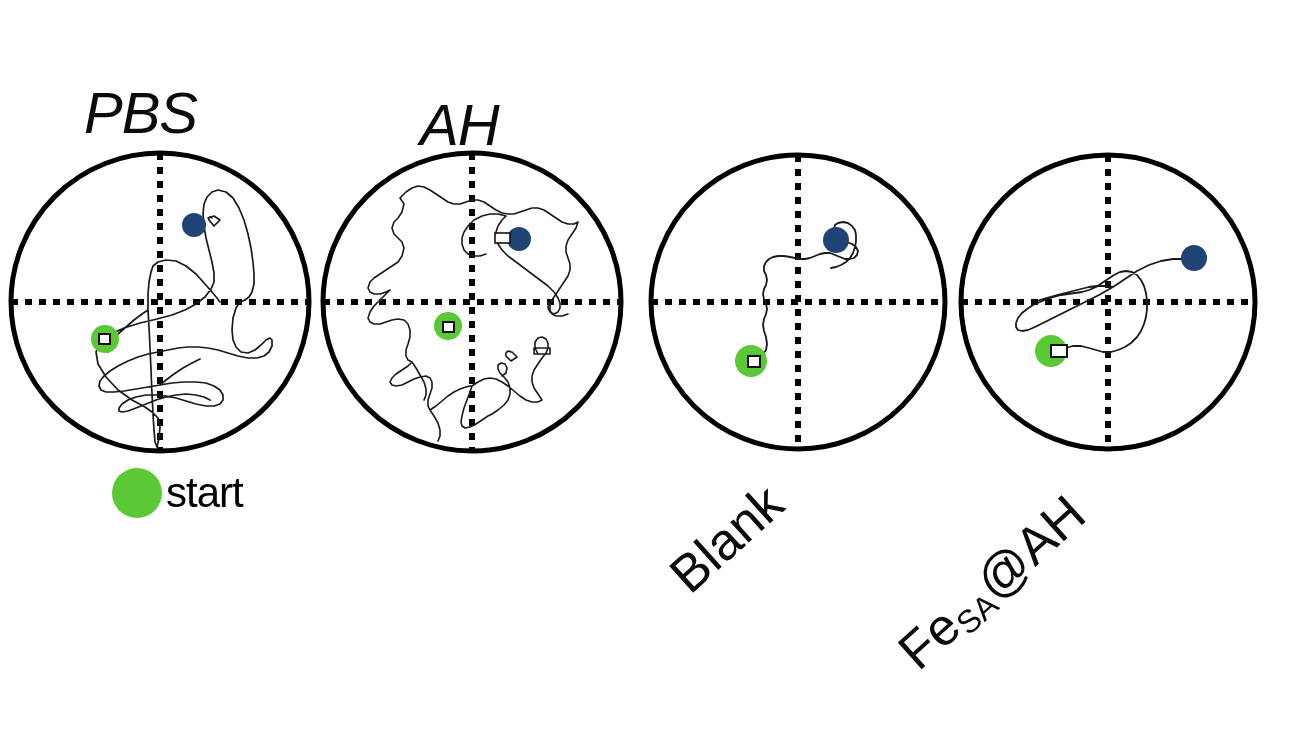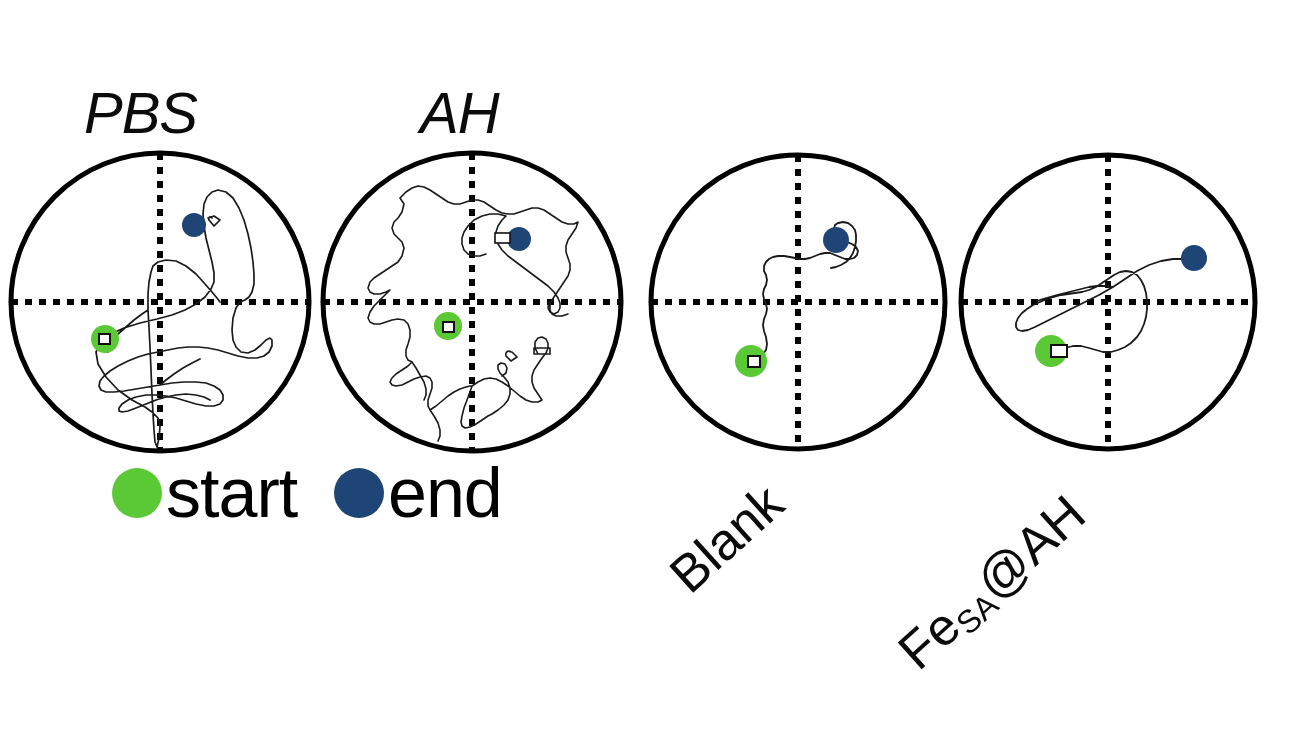--- a/index.html
+++ b/index.html
@@ -17,33 +17,33 @@
   }
   .rot-label{
     position:absolute;font-size:52px;line-height:1;font-weight:400;
     color:#0b0b0b;white-space:nowrap;transform-origin:0 50%;
   }
   .rot-label .sub{font-size:0.62em;vertical-align:-0.22em;letter-spacing:0px;}
   .legend{position:absolute;left:112px;top:458px;width:440px;height:70px;}
   .legend-item{position:absolute;top:0;height:70px;display:flex;align-items:center;}
   .legend-dot{border-radius:50%;display:block;}
   .legend-text{
-    font-size:70px;line-height:1;margin-left:4px;color:#000;
+    font-size:42px;line-height:1;margin-left:4px;color:#000;
     letter-spacing:-1px;
   }
   svg{display:block;overflow:visible;}
 </style>
 </head>
 <body>
 
 <div id="figure">
 
   <div class="arena-title" style="left:84px;top:84px;">PBS</div>
 
-  <div class="arena-title" style="left:420px;top:84px;">AH</div>
+  <div class="arena-title" style="left:420px;top:96px;">AH</div>
 
   <div class="arena" style="left:0px;top:142px;">
     <svg width="330" height="320" viewBox="0 0 330 320">
       <circle cx="160" cy="160" r="149" fill="#ffffff" stroke="#000000" stroke-width="5"></circle>
       <line x1="160" y1="11" x2="160" y2="309" stroke="#000000" stroke-width="6" stroke-dasharray="7 7" stroke-linecap="butt"></line>
       <line x1="11" y1="160" x2="309" y2="160" stroke="#000000" stroke-width="6" stroke-dasharray="7 7" stroke-linecap="butt"></line>
       <path fill="none" stroke="#1a1a1a" stroke-width="1.7" stroke-linejoin="round" stroke-linecap="round" d="M103,198 C100,197 99,200 102,203 L108,210 L115,203 L108,199 L100,202
                L96,210 L98,222 L106,235 L118,248 L132,258 L145,265 L152,270
                L158,276 L160,285 L159,296 L157,305
                M157,305 L155,300 L154,288 L153,272 L152,252 L151,228 L150,205
@@ -167,23 +167,19 @@
       <rect x="96" y="198" width="16" height="12" fill="#ffffff" stroke="#111111" stroke-width="2"></rect>
       <circle cx="239" cy="111" r="13" fill="#1F4576"></circle>
     </svg>
   </div>
 
   <div class="legend">
     <div class="legend-item" style="left:0px;">
       <span class="legend-dot" style="width:50px;height:50px;background:#5BC836;"></span>
       <span class="legend-text">start</span>
     </div>
-    <div class="legend-item" style="left:222px;">
-      <span class="legend-dot" style="width:50px;height:50px;background:#1F4576;"></span>
-      <span class="legend-text">end</span>
-    </div>
   </div>
 
   <div class="rot-label" style="left:678px;top:556px;transform:rotate(-42deg);">Blank</div>
 
   <div class="rot-label" style="left:908px;top:632px;transform:rotate(-42deg);"><span>Fe</span><span class="sub">SA</span><span>@AH</span></div>
 
 </div>
 
 </body></html>

